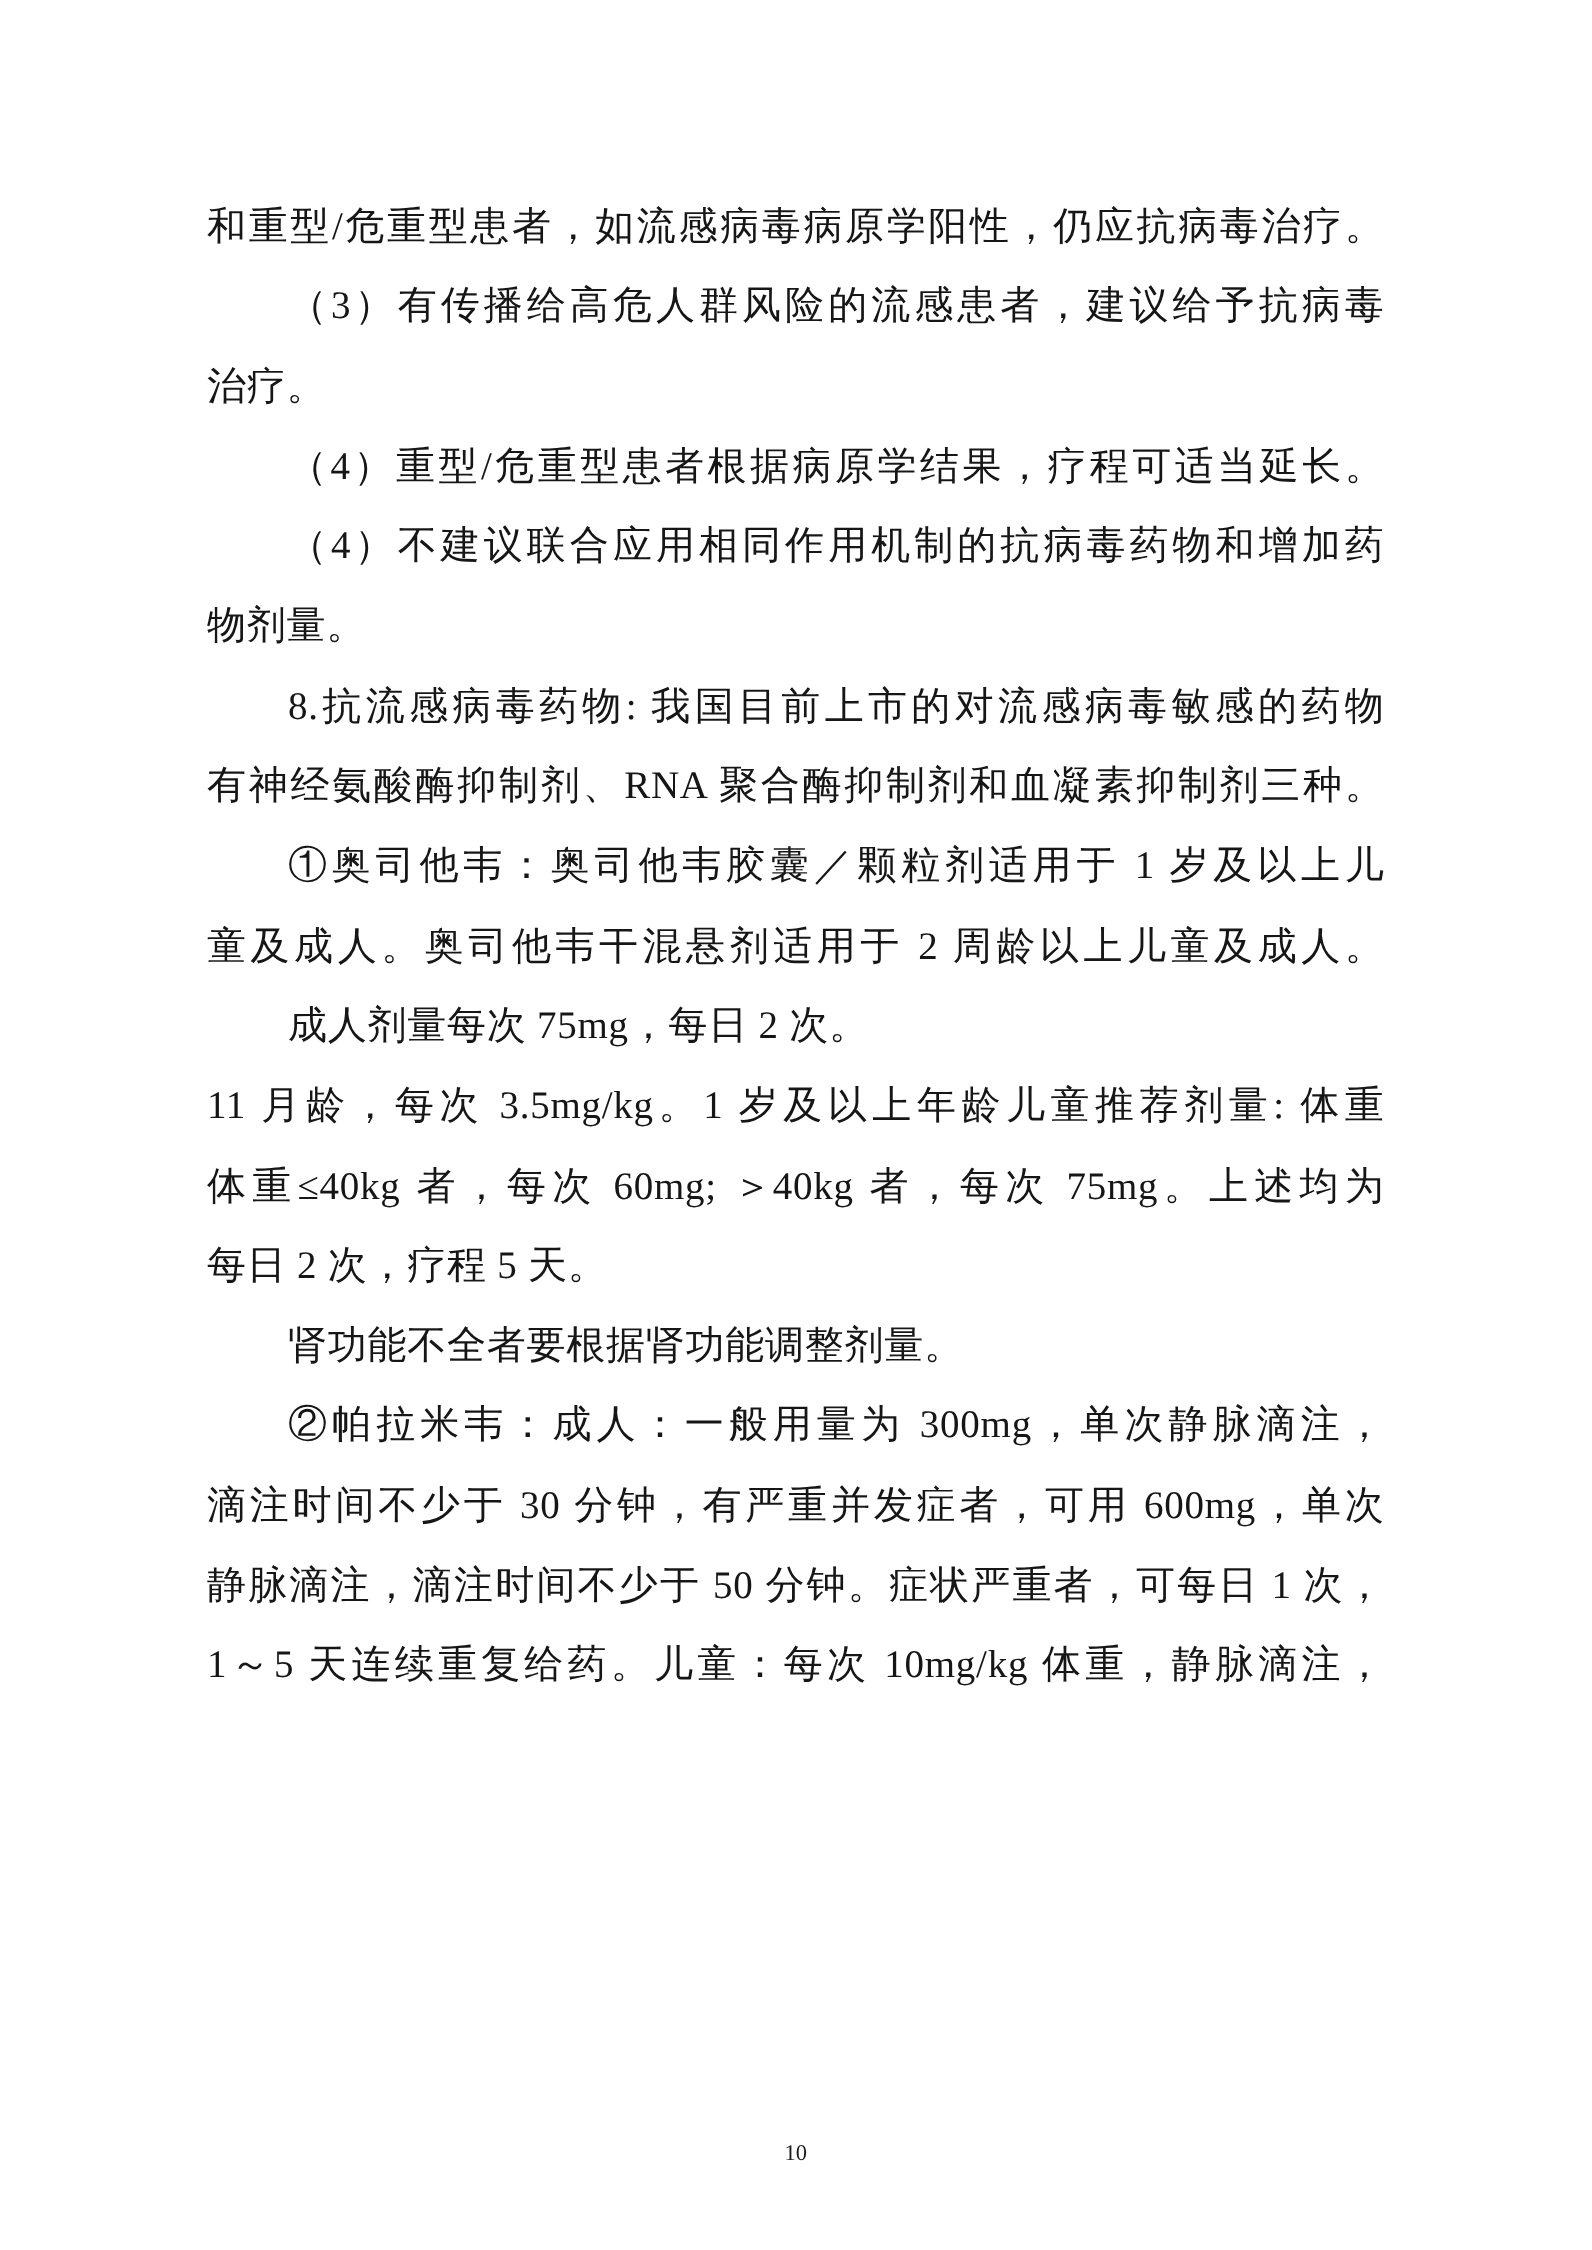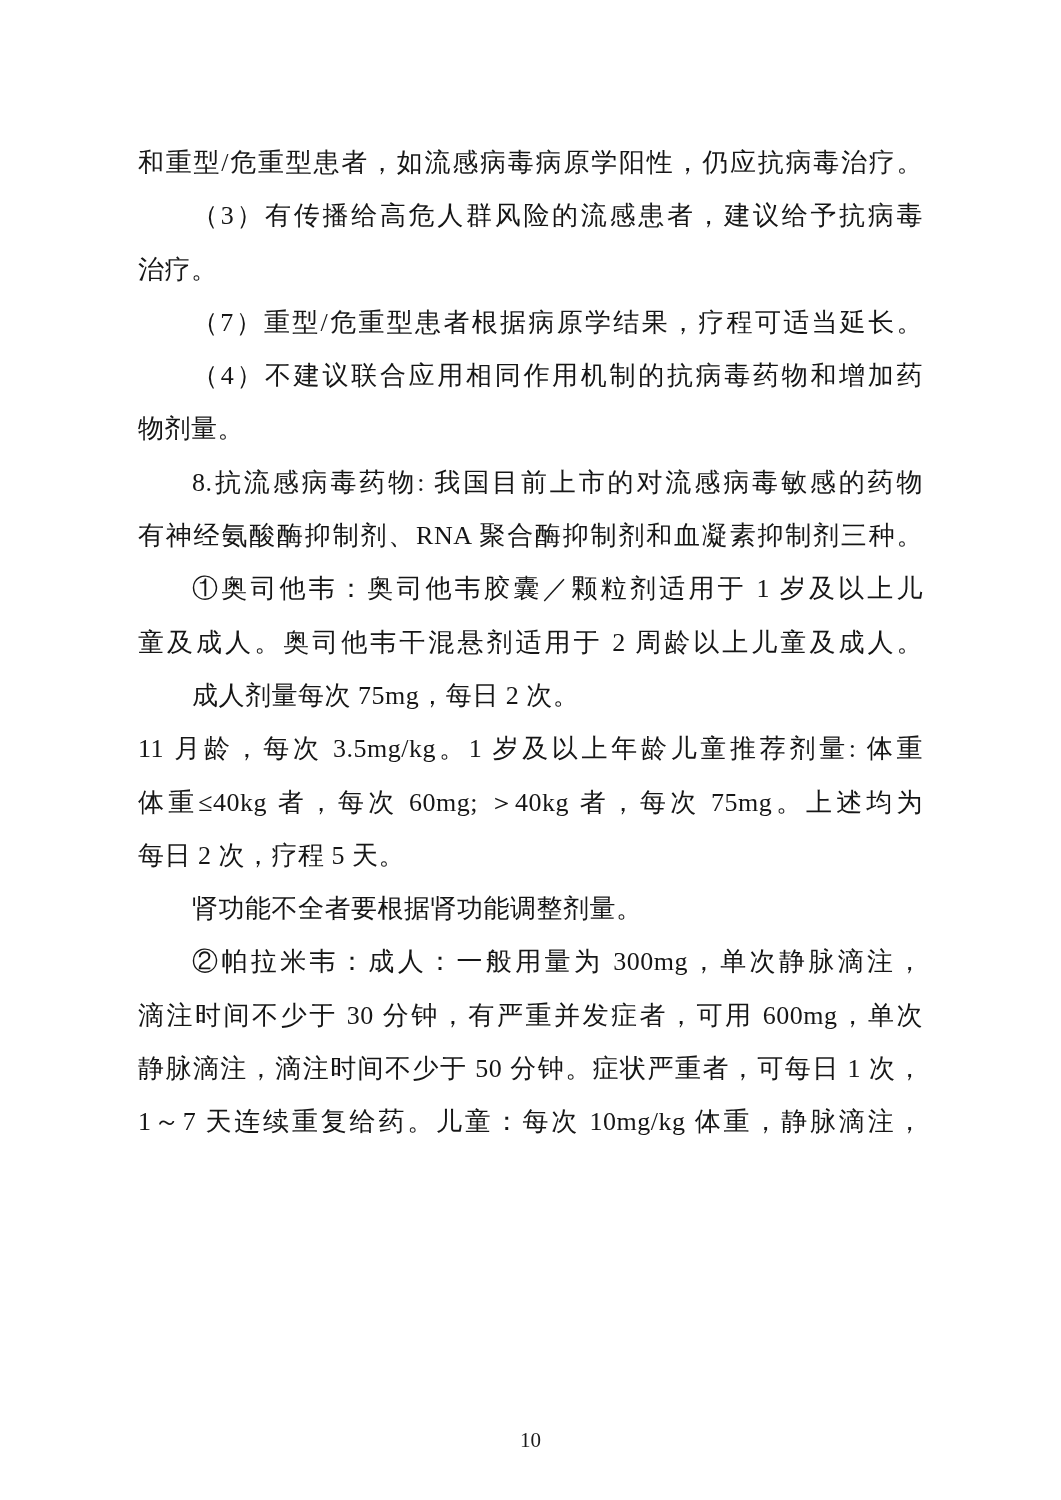--- a/index.html
+++ b/index.html
@@ -17,21 +17,21 @@
     overflow: hidden;
   }
   .page {
     position: absolute;
     inset: 0;
     background: #ffffff;
   }
   .text-block {
     position: absolute;
     left: 138px;
-    top: 136px;
+    top: 124px;
     width: 785px;
   }
   .line {
     font-size: 26px;
     height: 53.3px;
     line-height: 53.3px;
     white-space: normal;
     overflow: hidden;
     letter-spacing: 0.5px;
   }
@@ -41,43 +41,43 @@
   .line.just {
     text-align: justify;
     text-align-last: justify;
   }
   .page-number {
     position: absolute;
     top: 1428px;
     left: 0;
     width: 100%;
     text-align: center;
-    font-size: 21px;
+    font-size: 15px;
     color: #1a1a1a;
   }
 </style>
 </head>
 <body>
 
 <div class="page">
   <div class="text-block">
       <div class="line just">和重型/危重型患者，如流感病毒病原学阳性，仍应抗病毒治疗。</div>
       <div class="line indent just">（3）有传播给高危人群风险的流感患者，建议给予抗病毒</div>
       <div class="line">治疗。</div>
-      <div class="line indent just">（7）重型/危重型患者根据病原学结果，疗程可适当延长。</div>
+      <div class="line indent just">（4）重型/危重型患者根据病原学结果，疗程可适当延长。</div>
       <div class="line indent just">（4）不建议联合应用相同作用机制的抗病毒药物和增加药</div>
       <div class="line">物剂量。</div>
       <div class="line indent just">8.抗流感病毒药物: 我国目前上市的对流感病毒敏感的药物</div>
       <div class="line just">有神经氨酸酶抑制剂、RNA 聚合酶抑制剂和血凝素抑制剂三种。</div>
       <div class="line indent just">①奥司他韦：奥司他韦胶囊／颗粒剂适用于 1 岁及以上儿</div>
       <div class="line just">童及成人。奥司他韦干混悬剂适用于 2 周龄以上儿童及成人。</div>
       <div class="line indent">成人剂量每次 75mg，每日 2 次。</div>
       <div class="line just">11 月龄，每次 3.5mg/kg。1 岁及以上年龄儿童推荐剂量: 体重</div>
       <div class="line just">体重≤40kg 者，每次 60mg; ＞40kg 者，每次 75mg。上述均为</div>
       <div class="line">每日 2 次，疗程 5 天。</div>
       <div class="line indent">肾功能不全者要根据肾功能调整剂量。</div>
       <div class="line indent just">②帕拉米韦：成人：一般用量为 300mg，单次静脉滴注，</div>
       <div class="line just">滴注时间不少于 30 分钟，有严重并发症者，可用 600mg，单次</div>
       <div class="line just">静脉滴注，滴注时间不少于 50 分钟。症状严重者，可每日 1 次，</div>
-      <div class="line just">1～7 天连续重复给药。儿童：每次 10mg/kg 体重，静脉滴注，</div>
+      <div class="line just">1～5 天连续重复给药。儿童：每次 10mg/kg 体重，静脉滴注，</div>
     </div>
   <div class="page-number">10</div>
 </div>
 
 </body></html>

